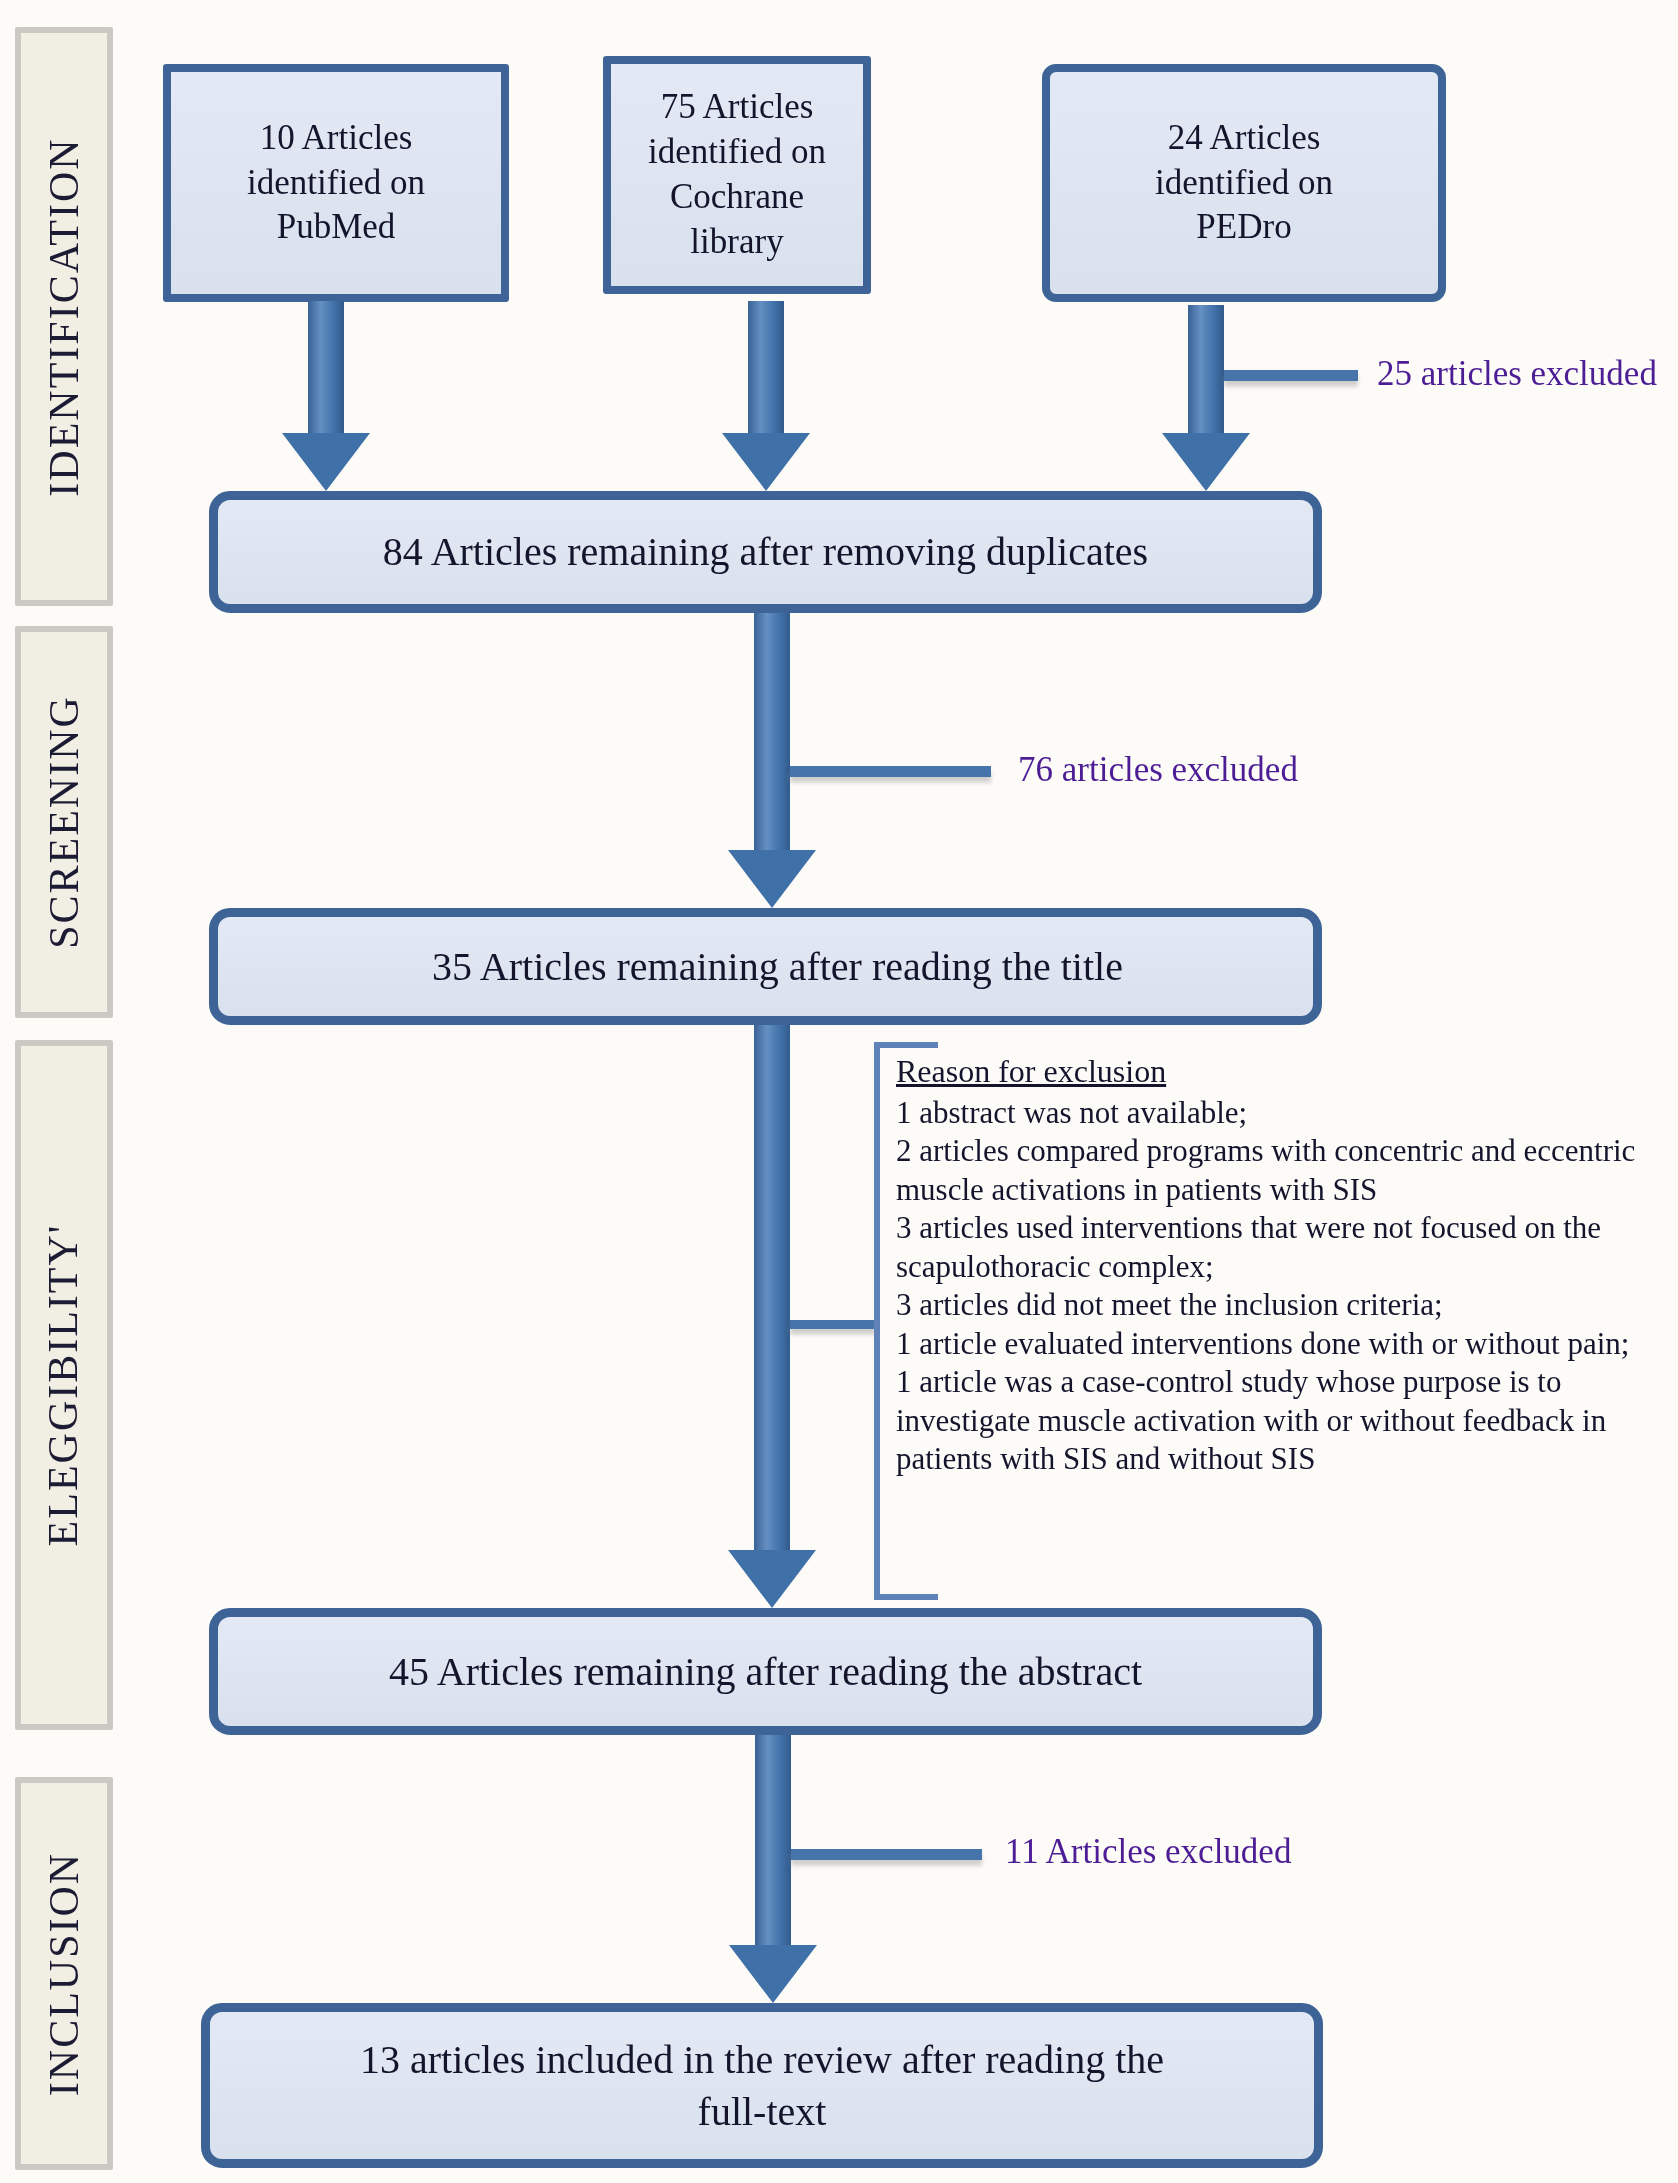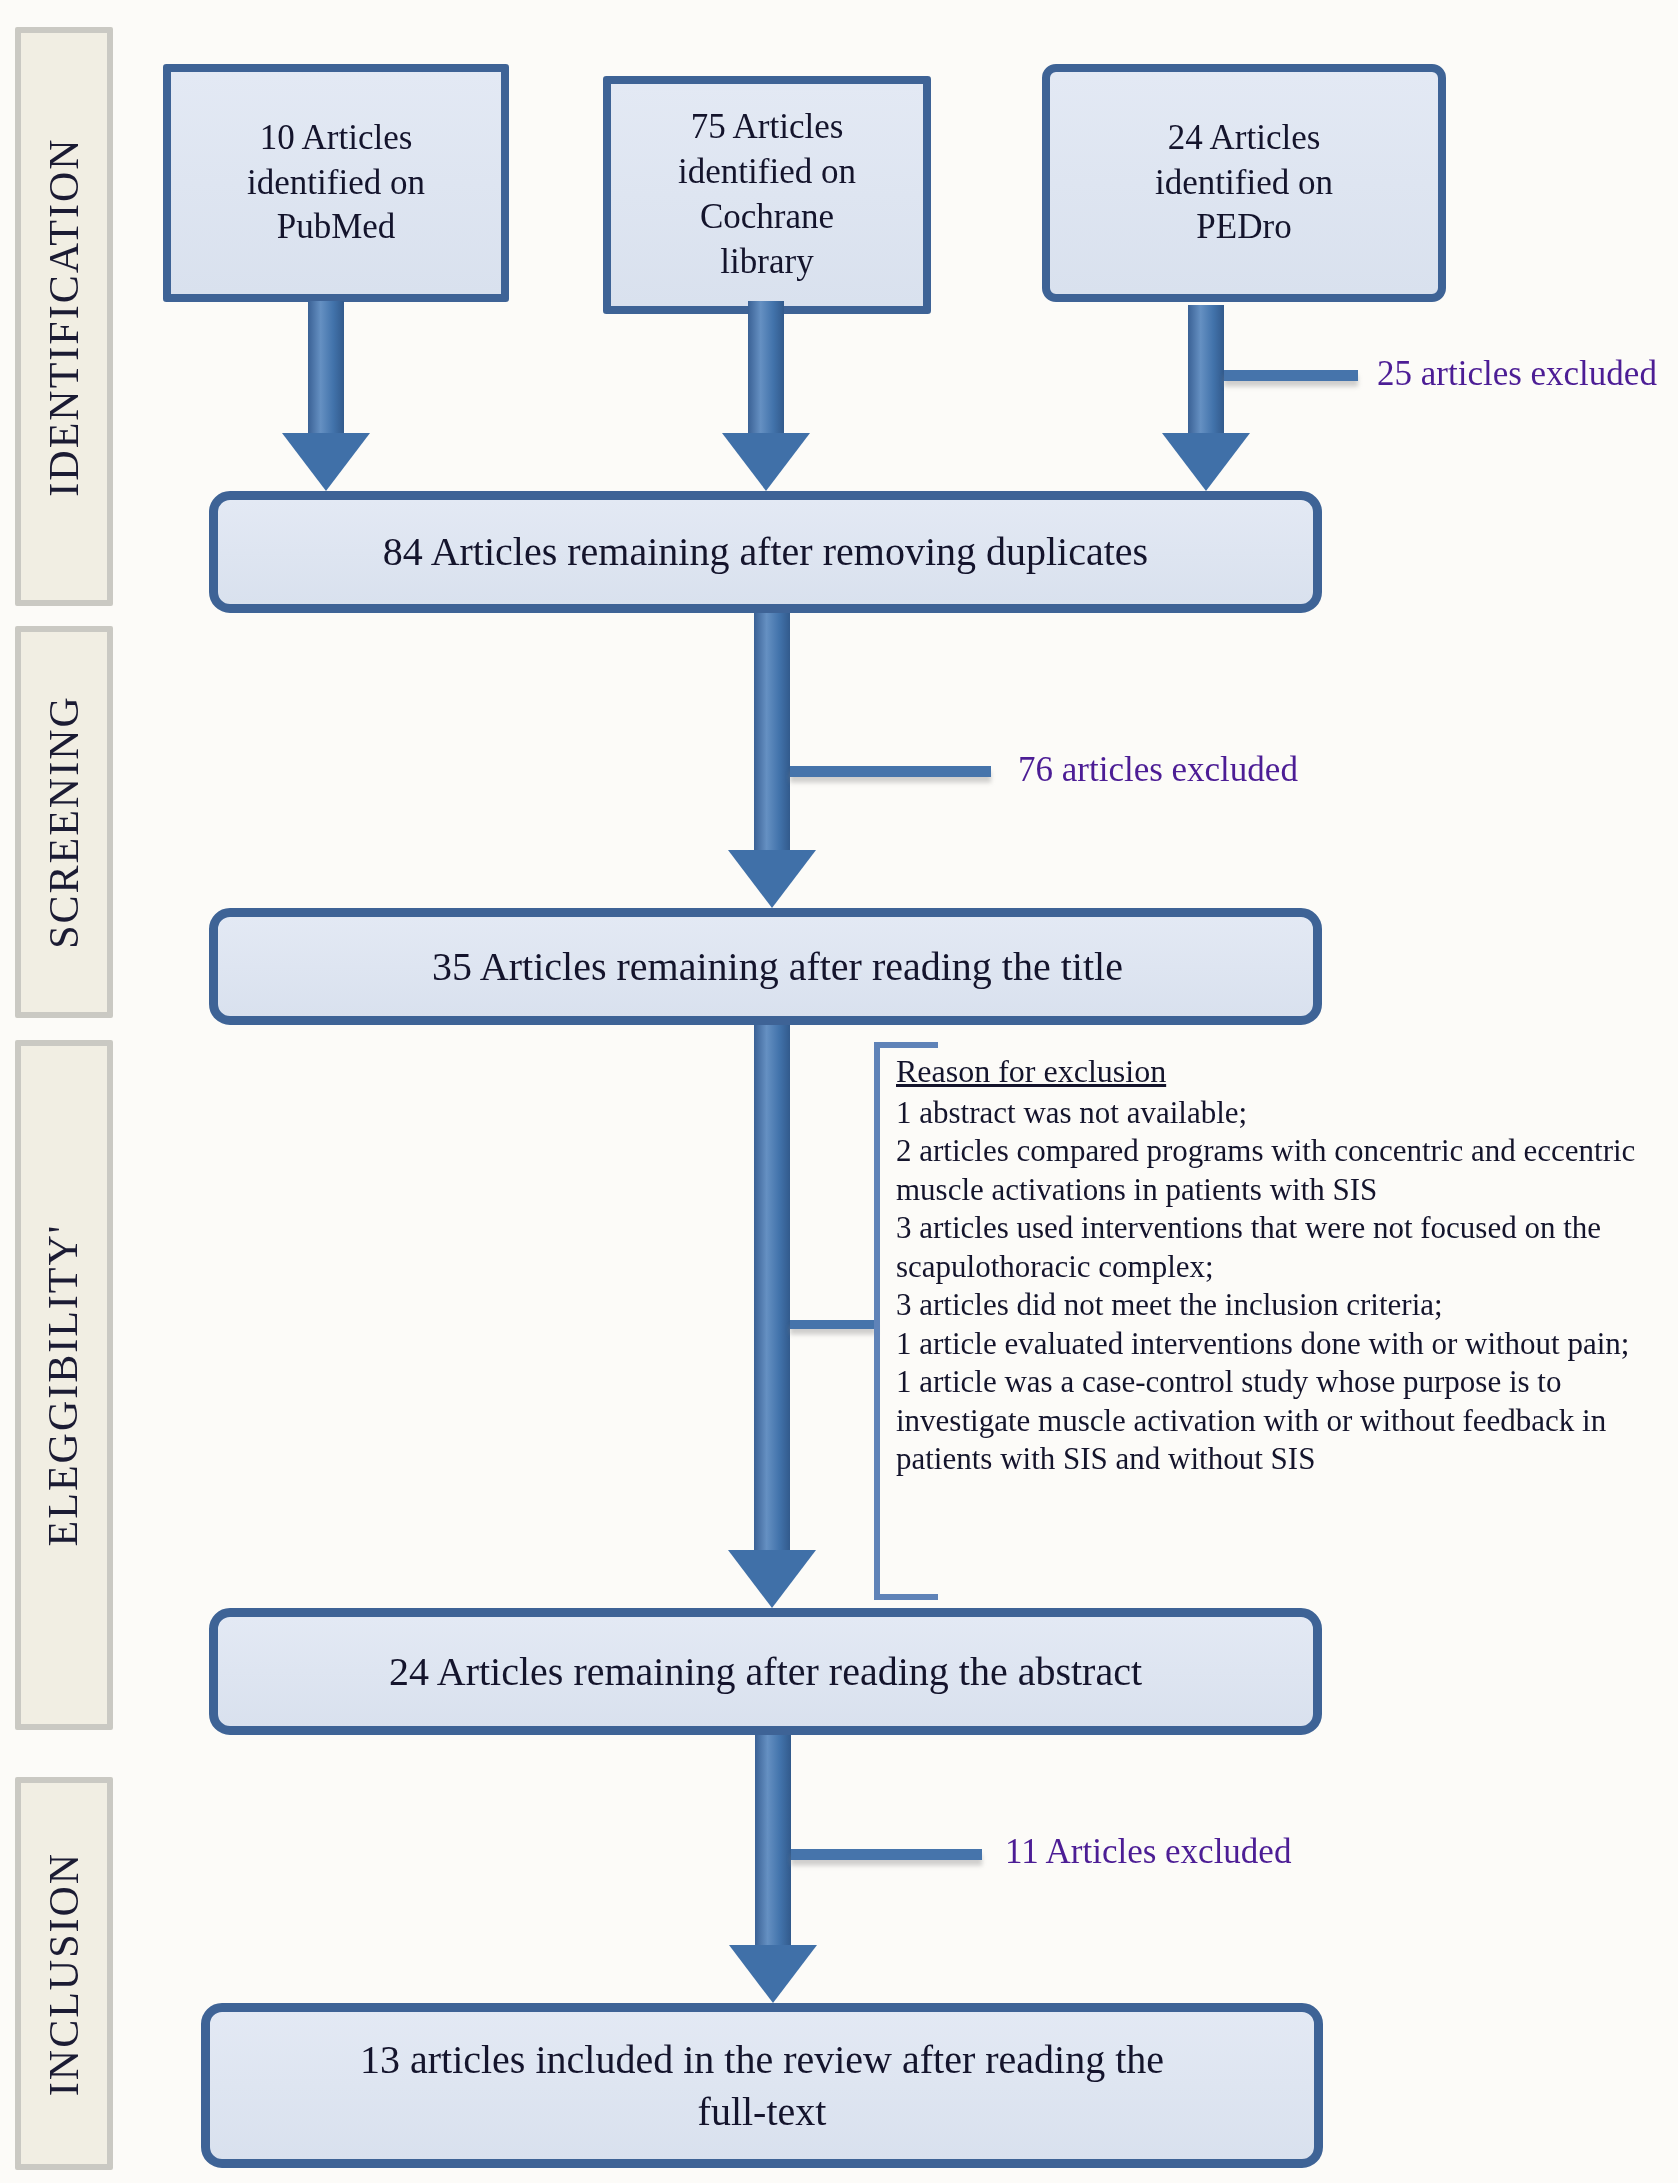--- a/index.html
+++ b/index.html
@@ -69,21 +69,21 @@
   <div class="stage" style="top:1040px;height:690px;">
     <span>ELEGGIBILITY'</span>
   </div>
   <div class="stage" style="top:1777px;height:393px;">
     <span>INCLUSION</span>
   </div>
 
   <div class="box src" style="left:163px;top:64px;width:346px;height:238px;">10 Articles
 identified on
 PubMed</div>
-  <div class="box src" style="left:603px;top:76px;width:328px;height:238px;">75 Articles
+  <div class="box src" style="left:603px;top:56px;width:268px;height:238px;">75 Articles
 identified on
 Cochrane
 library</div>
   <div class="box src" style="left:1042px;top:64px;width:404px;height:238px;border-radius:14px;">24 Articles
 identified on
 PEDro</div>
 
   <div class="arrow" style="left:282px;top:301px;height:190px;">
     <div class="shaft"></div>
     <div class="head"></div>
@@ -126,21 +126,21 @@
   <div id="reason-block">
     <div id="reason-title">Reason for exclusion</div>
     <div id="reason-body">1 abstract was not available;
 2 articles compared programs with concentric and eccentric muscle activations in patients with SIS
 3 articles used interventions that were not focused on the scapulothoracic complex;
 3 articles did not meet the inclusion criteria;
 1 article evaluated interventions done with or without pain;
 1 article was a case-control study whose purpose is to investigate muscle activation with or without feedback in patients with SIS and without SIS</div>
   </div>
 
-  <div class="box flowbox" style="left:209px;top:1608px;width:1113px;height:127px;">24 Articles remaining after reading the abstract</div>
+  <div class="box flowbox" style="left:209px;top:1608px;width:1113px;height:127px;">45 Articles remaining after reading the abstract</div>
 
   <div class="arrow" style="left:729px;top:1735px;height:268px;">
     <div class="shaft"></div>
     <div class="head"></div>
   </div>
 
   <div class="connector" style="left:791px;top:1849px;width:191px;"></div>
   <div class="side-label" style="left:1005px;top:1832px;">11 Articles excluded</div>
 
   <div class="box flowbox" style="left:201px;top:2003px;width:1122px;height:165px;">13 articles included in the review after reading the

